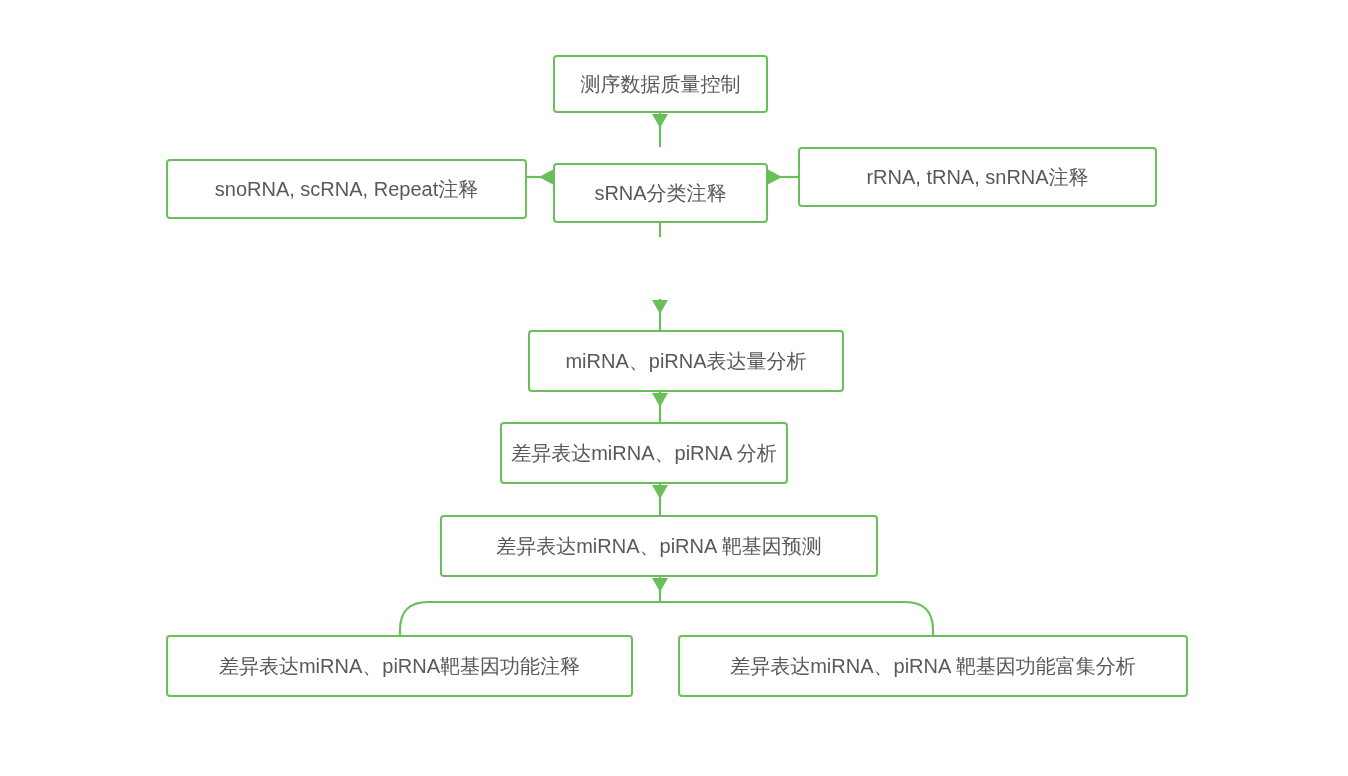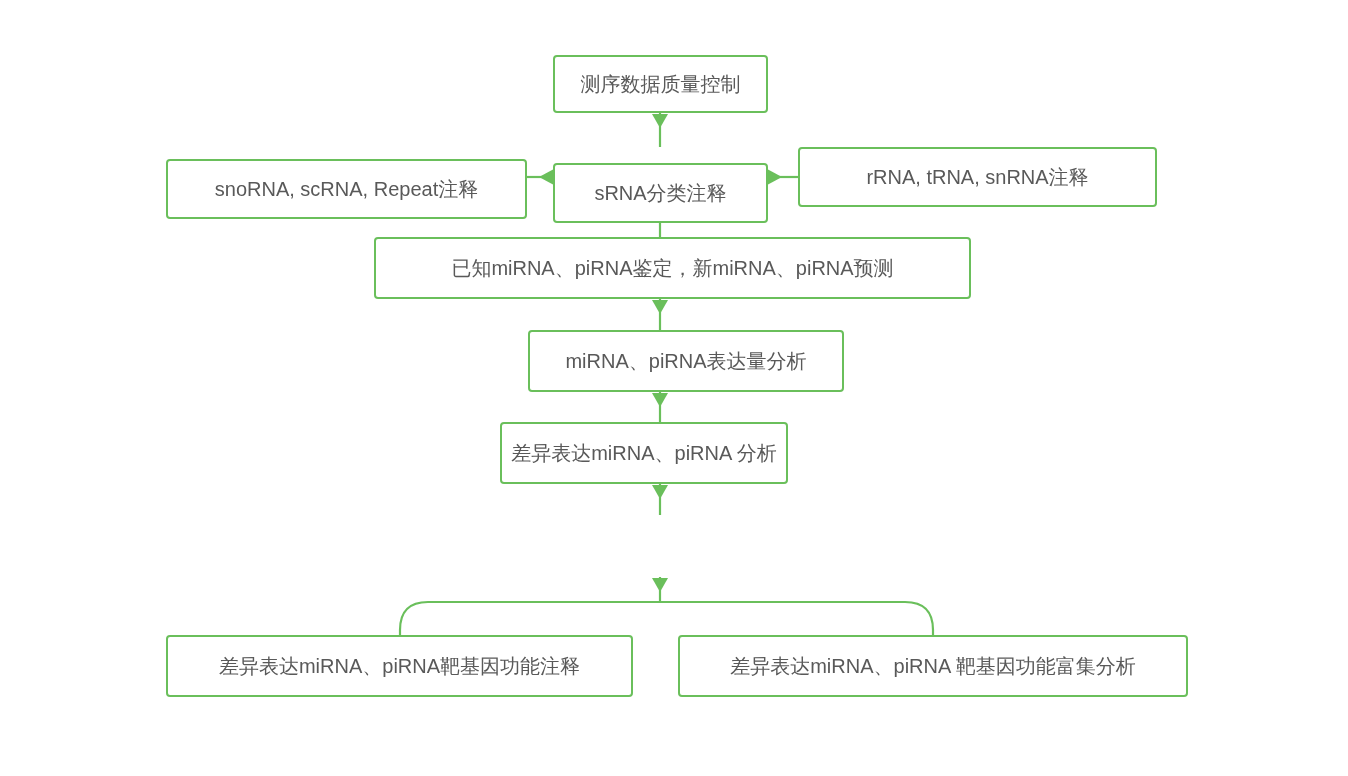--- a/index.html
+++ b/index.html
@@ -88,24 +88,24 @@
   </svg>
 
   <div class="node" style="left:553px; top:55px;  width:215px; height:58px;">测序数据质量控制</div>
 
   <div class="node" style="left:166px; top:135px; width:361px; height:60px;margin-top:24px;">snoRNA, scRNA, Repeat注释</div>
 
   <div class="node" style="left:553px; top:147px; width:215px; height:60px;margin-top:16px;">sRNA分类注释</div>
 
   <div class="node" style="left:798px; top:147px; width:359px; height:60px;">rRNA, tRNA, snRNA注释</div>
 
-  <div class="node" style="left:374px; top:237px; width:597px; height:62px;">已知miRNA、piRNA鉴定，新miRNA、piRNA预测</div>
 
   <div class="node" style="left:528px; top:330px; width:316px; height:62px;">miRNA、piRNA表达量分析</div>
 
   <div class="node" style="left:500px; top:422px; width:288px; height:62px;">差异表达miRNA、piRNA 分析</div>
 
+  <div class="node" style="left:440px; top:515px; width:438px; height:62px;">差异表达miRNA、piRNA 靶基因预测</div>
 
   <div class="node" style="left:678px; top:635px; width:510px; height:62px;">差异表达miRNA、piRNA 靶基因功能富集分析</div>
 
   <div class="node" style="left:166px; top:635px; width:467px; height:62px;">差异表达miRNA、piRNA靶基因功能注释</div>
 
 </div>
 
 </body></html>

